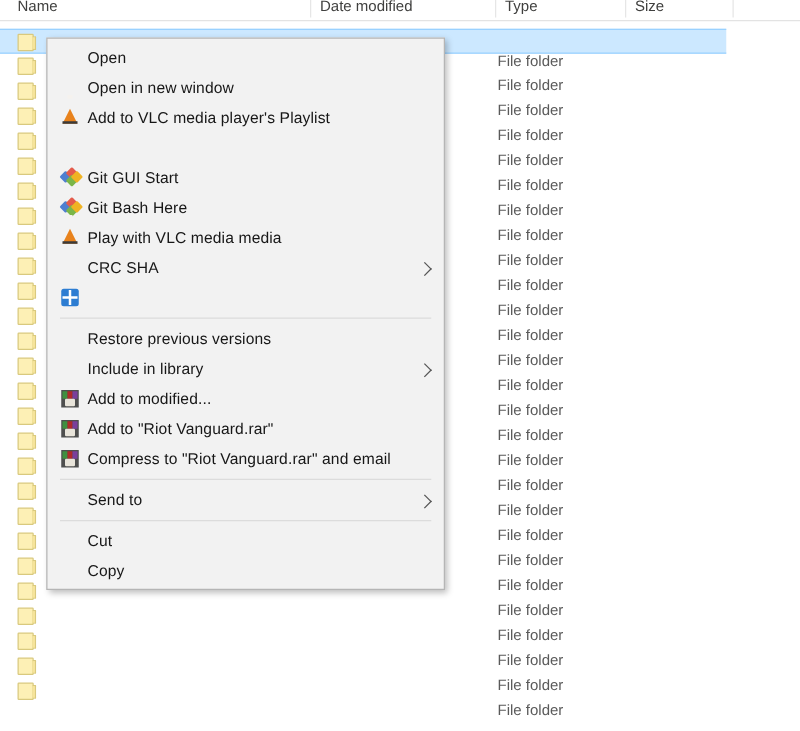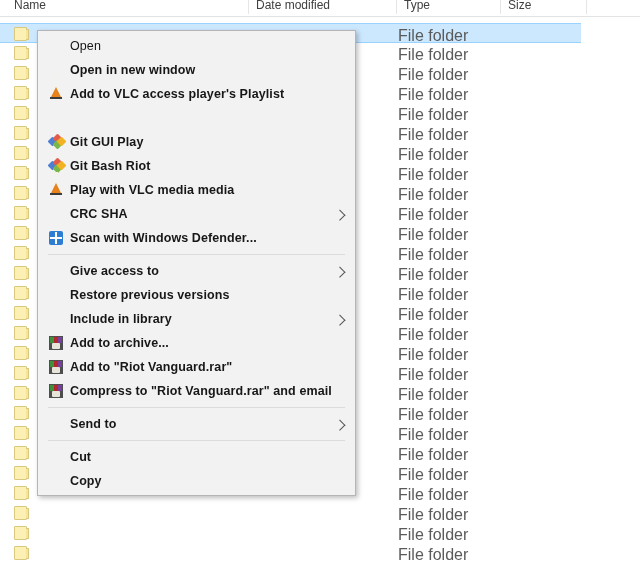--- a/index.html
+++ b/index.html
@@ -85,22 +85,22 @@
     right: 0; top: 2px;
     width: 3px; height: 11px;
     background: #f6e49a;
     border: 1px solid #d9c97e;
     border-left: none;
     box-sizing: border-box;
     border-radius: 0 1px 1px 0;
   }
   .row-type {
     position: absolute;
-    left: 398px; top: 3px;
-    font-size: 16px;
+    left: 398px; top: 18px;
+    font-size: 12px;
     color: #5a5a5a;
     white-space: nowrap;
   }
 
   
   .ctx-menu {
     position: absolute;
     left: 37px; top: 30px;
     width: 319px;
     background: #f2f2f2;
@@ -123,21 +123,20 @@
     width: 21px; height: 16px;
     flex: 0 0 21px;
     position: relative;
     margin-right: 2px;
   }
   .mi .lbl {
     font-size: 12.5px;
     color: #171717;
     white-space: nowrap;
     letter-spacing: 0.1px;
-    font-weight: bold;
   }
   .mi.bold .lbl { font-weight: normal; }
   .mi .arrow {
     position: absolute;
     right: 14px;
     top: 50%;
     transform: translateY(-50%);
     width: 7px; height: 7px;
     border-right: 1.4px solid #555;
     border-top: 1.4px solid #555;
@@ -435,89 +434,83 @@
         <span class="lbl">Open</span>
       </div>
       <div class="mi">
         <span class="ico"></span>
         <span class="lbl">Open in new window</span>
       </div>
       <div class="mi">
         <span class="ico">
           <span class="ic-vlc"></span>
         </span>
-        <span class="lbl">Add to VLC access player's Playlist</span>
+        <span class="lbl">Add to VLC media player's Playlist</span>
       </div>
       <div class="mi">
         <span class="ico"></span>
       </div>
       <div class="mi">
         <span class="ico">
           <span class="ic-git">
             <i class="a"></i>
             <i class="b"></i>
             <i class="c"></i>
             <i class="d"></i>
           </span>
         </span>
-        <span class="lbl">Git GUI Play</span>
+        <span class="lbl">Git GUI Start</span>
       </div>
       <div class="mi">
         <span class="ico">
           <span class="ic-git">
             <i class="a"></i>
             <i class="b"></i>
             <i class="c"></i>
             <i class="d"></i>
           </span>
         </span>
-        <span class="lbl">Git Bash Riot</span>
+        <span class="lbl">Git Bash Here</span>
       </div>
       <div class="mi">
         <span class="ico">
           <span class="ic-vlc"></span>
         </span>
         <span class="lbl">Play with VLC media media</span>
       </div>
       <div class="mi">
         <span class="ico"></span>
         <span class="lbl">CRC SHA</span>
         <span class="arrow"></span>
       </div>
       <div class="mi">
         <span class="ico">
           <span class="ic-defender"></span>
         </span>
-        <span class="lbl">Scan with Windows Defender...</span>
       </div>
       <div class="sep"></div>
-      <div class="mi">
-        <span class="ico"></span>
-        <span class="lbl">Give access to</span>
-        <span class="arrow"></span>
-      </div>
       <div class="mi">
         <span class="ico"></span>
         <span class="lbl">Restore previous versions</span>
       </div>
       <div class="mi">
         <span class="ico"></span>
         <span class="lbl">Include in library</span>
         <span class="arrow"></span>
       </div>
       <div class="mi">
         <span class="ico">
           <span class="ic-rar">
             <i class="r1"></i>
             <i class="r2"></i>
             <i class="r3"></i>
             <u></u>
           </span>
         </span>
-        <span class="lbl">Add to archive...</span>
+        <span class="lbl">Add to modified...</span>
       </div>
       <div class="mi">
         <span class="ico">
           <span class="ic-rar">
             <i class="r1"></i>
             <i class="r2"></i>
             <i class="r3"></i>
             <u></u>
           </span>
         </span>

